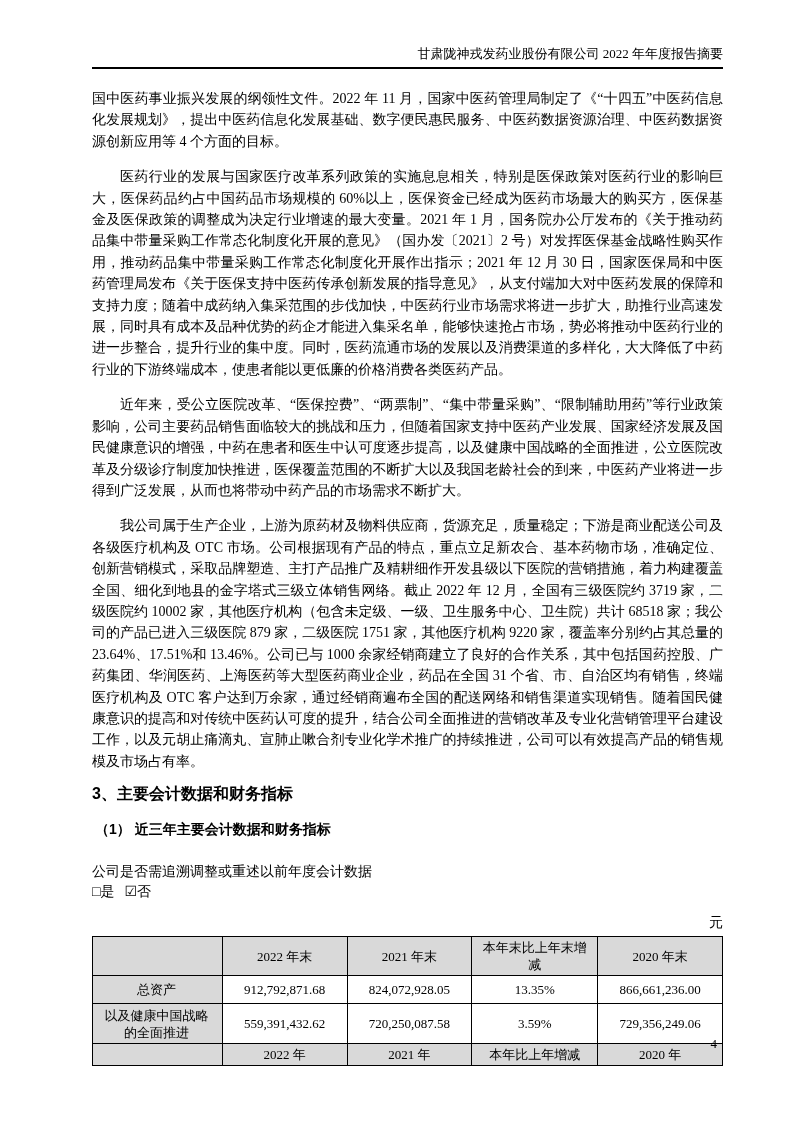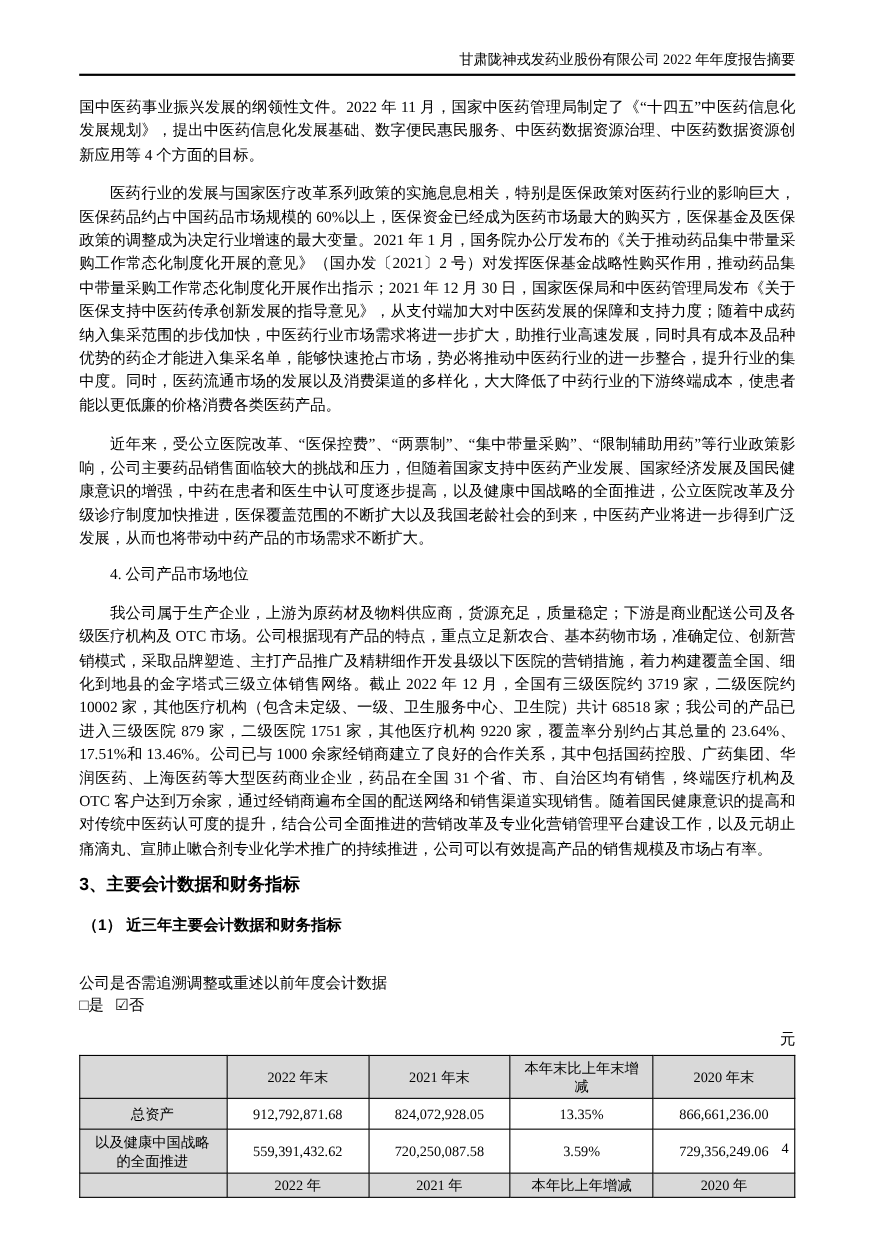--- a/index.html
+++ b/index.html
@@ -2,37 +2,37 @@
 <html><head>
 <meta charset="utf-8">
 <style>
   * { box-sizing: border-box; }
   html, body { margin: 0; padding: 0; background: #ffffff; }
   .page {
     width: 793px; height: 1122px; background: #ffffff; position: relative;
     font-family: "Liberation Serif", "DejaVu Serif", serif; color: #000;
     overflow: hidden;
   }
-  .margins { padding: 46px 70px 0 72px; }
+  .margins { padding: 46px 70px 0 92px; }
   .doc-header { border-bottom: 2px solid #000; padding-bottom: 5px; }
   .doc-header-text { text-align: right; font-size: 13px; line-height: 16px; }
   .content { padding-top: 5px; }
   p.para {
     margin: 14px 0 11px; font-size: 14px; line-height: 21.4px;
     text-align: justify; text-indent: 2em;
   }
   p.para.no-indent { text-indent: 0; }
   p.sub-heading { margin: 0 0 6px; font-size: 14px; line-height: 21.4px; text-indent: 2em; }
   .h-main {
     font-family: "Liberation Sans", "DejaVu Sans", sans-serif;
     font-size: 16px; font-weight: bold; margin: 12px 0 16px; line-height: 20px;
   }
   .h-sub {
     font-family: "Liberation Sans", "DejaVu Sans", sans-serif;
-    font-size: 14px; font-weight: bold; margin: 0 0 36px; padding-left: 3px; line-height: 18px;
+    font-size: 14px; font-weight: bold; margin: 0 0 24px; padding-left: 3px; line-height: 18px;
   }
   .plain { margin: 0; font-size: 14px; line-height: 20px; }
   .checkline { margin: 0 0 2px; font-size: 14px; line-height: 20px; }
   .checkline .opt { margin-right: 10px; }
   .unit-line { text-align: right; font-size: 14px; line-height: 18px; margin: 12px 0 4px; }
   table.fin {
     width: 100%; border-collapse: collapse; table-layout: fixed;
     font-size: 13px; margin-top: 4px;
   }
   .fin td { border: 1.5px solid #000; padding: 2px 9px; line-height: 17px; }
@@ -52,21 +52,20 @@
   <div class="margins">
 
     <div class="doc-header">
       <div class="doc-header-text">甘肃陇神戎发药业股份有限公司 2022 年年度报告摘要</div>
     </div>
 
     <div class="content">
       <p class="para no-indent">国中医药事业振兴发展的纲领性文件。2022 年 11 月，国家中医药管理局制定了《“十四五”中医药信息化发展规划》，提出中医药信息化发展基础、数字便民惠民服务、中医药数据资源治理、中医药数据资源创新应用等 4 个方面的目标。</p>
       <p class="para">医药行业的发展与国家医疗改革系列政策的实施息息相关，特别是医保政策对医药行业的影响巨大，医保药品约占中国药品市场规模的 60%以上，医保资金已经成为医药市场最大的购买方，医保基金及医保政策的调整成为决定行业增速的最大变量。2021 年 1 月，国务院办公厅发布的《关于推动药品集中带量采购工作常态化制度化开展的意见》（国办发〔2021〕2 号）对发挥医保基金战略性购买作用，推动药品集中带量采购工作常态化制度化开展作出指示；2021 年 12 月 30 日，国家医保局和中医药管理局发布《关于医保支持中医药传承创新发展的指导意见》，从支付端加大对中医药发展的保障和支持力度；随着中成药纳入集采范围的步伐加快，中医药行业市场需求将进一步扩大，助推行业高速发展，同时具有成本及品种优势的药企才能进入集采名单，能够快速抢占市场，势必将推动中医药行业的进一步整合，提升行业的集中度。同时，医药流通市场的发展以及消费渠道的多样化，大大降低了中药行业的下游终端成本，使患者能以更低廉的价格消费各类医药产品。</p>
       <p class="para">近年来，受公立医院改革、“医保控费”、“两票制”、“集中带量采购”、“限制辅助用药”等行业政策影响，公司主要药品销售面临较大的挑战和压力，但随着国家支持中医药产业发展、国家经济发展及国民健康意识的增强，中药在患者和医生中认可度逐步提高，以及健康中国战略的全面推进，公立医院改革及分级诊疗制度加快推进，医保覆盖范围的不断扩大以及我国老龄社会的到来，中医药产业将进一步得到广泛发展，从而也将带动中药产品的市场需求不断扩大。</p>
-      <p class="sub-heading">4. 公司产品市场地位</p>
       <p class="para">我公司属于生产企业，上游为原药材及物料供应商，货源充足，质量稳定；下游是商业配送公司及各级医疗机构及 OTC 市场。公司根据现有产品的特点，重点立足新农合、基本药物市场，准确定位、创新营销模式，采取品牌塑造、主打产品推广及精耕细作开发县级以下医院的营销措施，着力构建覆盖全国、细化到地县的金字塔式三级立体销售网络。截止 2022 年 12 月，全国有三级医院约 3719 家，二级医院约 10002 家，其他医疗机构（包含未定级、一级、卫生服务中心、卫生院）共计 68518 家；我公司的产品已进入三级医院 879 家，二级医院 1751 家，其他医疗机构 9220 家，覆盖率分别约占其总量的 23.64%、17.51%和 13.46%。公司已与 1000 余家经销商建立了良好的合作关系，其中包括国药控股、广药集团、华润医药、上海医药等大型医药商业企业，药品在全国 31 个省、市、自治区均有销售，终端医疗机构及 OTC 客户达到万余家，通过经销商遍布全国的配送网络和销售渠道实现销售。随着国民健康意识的提高和对传统中医药认可度的提升，结合公司全面推进的营销改革及专业化营销管理平台建设工作，以及元胡止痛滴丸、宣肺止嗽合剂专业化学术推广的持续推进，公司可以有效提高产品的销售规模及市场占有率。</p>
 
       <div class="h-main">3、主要会计数据和财务指标</div>
       <div class="h-sub">（1） 近三年主要会计数据和财务指标</div>
 
       <p class="plain">公司是否需追溯调整或重述以前年度会计数据</p>
       <p class="checkline">
         <span class="opt">□是</span><span>☑否</span>
       </p>
 

